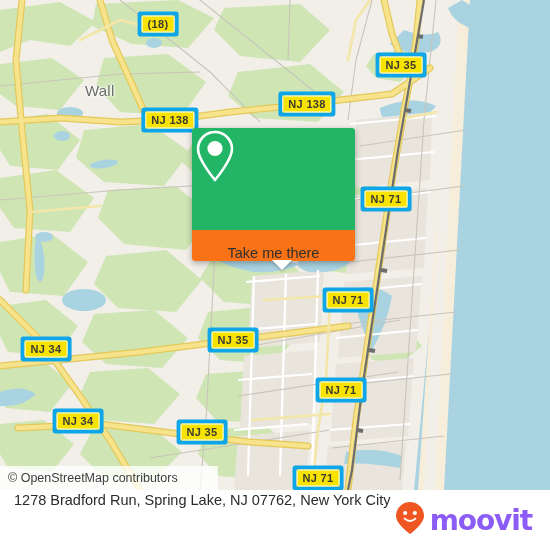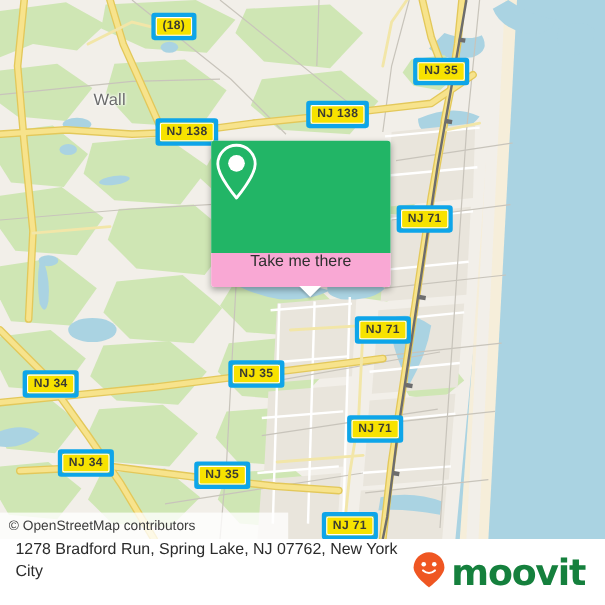--- a/index.html
+++ b/index.html
@@ -69,21 +69,21 @@
     line-height: 12px;
     letter-spacing: .3px;
   }
 
   
   #attribution {
     position: absolute;
     left: 0;
     top: 466px;
     height: 24px;
-    width: 262px;
+    width: 218px;
     background: rgba(255,255,255,0.78);
     display: flex;
     align-items: center;
     padding-left: 8px;
     box-sizing: border-box;
     font-size: 12.5px;
     color: #3d3d3d;
     font-family: "Liberation Sans", sans-serif;
   }
 
@@ -102,25 +102,25 @@
   #popup-head {
     background: #22b566;
     height: 102px;
     border-radius: 3px 3px 0 0;
     display: flex;
     align-items: center;
     justify-content: center;
   }
   #popup-foot {
     position: relative;
-    background: #f9a8d4;
+    background: #f97316;
     height: 31px;
     border-radius: 0 0 3px 3px;
     display: flex;
-    align-items: flex-start;
+    align-items: flex-end;
     justify-content: center;
   }
   #popup-cta {
     font-size: 14.5px;
     color: #2f2f2f;
     font-family: "Liberation Sans", sans-serif;
   }
   #popup-tail {
     position: absolute;
     left: 80px;
@@ -152,22 +152,22 @@
     max-width: 385px;
     font-family: "Liberation Sans", sans-serif;
   }
   #brand {
     display: flex;
     align-items: center;
     gap: 5px;
     padding-right: 4px;
   }
   #brand-word {
-    font-size: 33px;
-    color: #15803d;
+    font-size: 28px;
+    color: #8b5cf6;
     font-family: "DejaVu Sans", sans-serif;
     font-weight: bold;
     letter-spacing: -1.1px;
     line-height: 31px;
   }
 </style>
 </head>
 <body>
 
 <div id="app">

